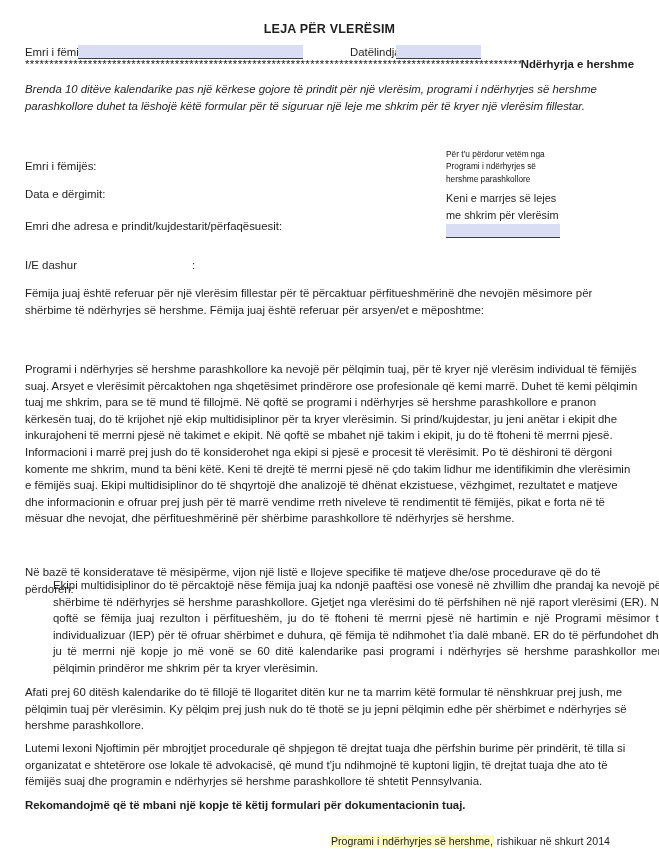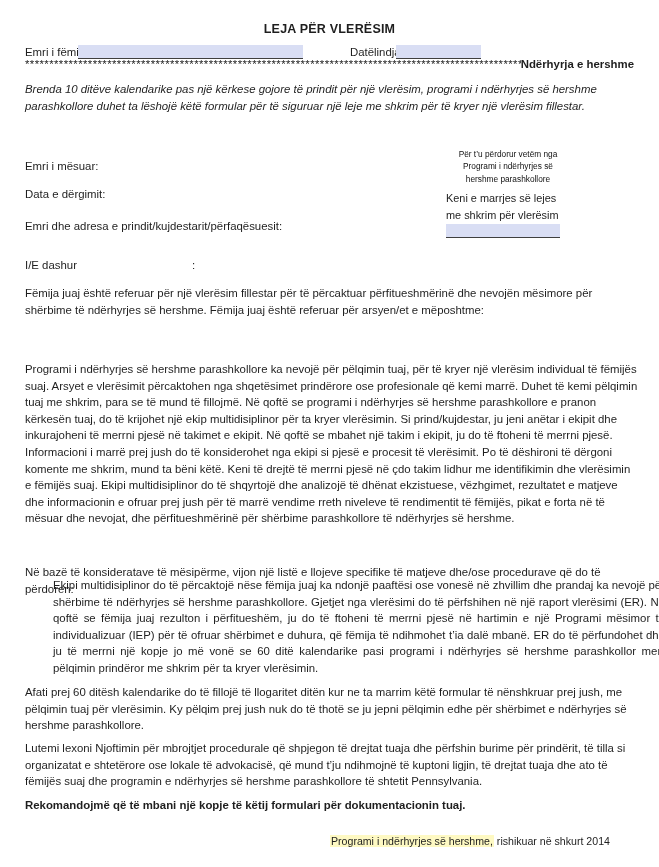--- a/index.html
+++ b/index.html
@@ -37,25 +37,25 @@
   <span class="abs lbl" style="top:46px; left:350px;">Datëlindja</span>
   <div class="abs field" style="top:45px; left:396px; width:85px;"></div>
 
   <div class="abs divider" style="top:58px;">
     <span class="stars">**************************************************************************************************************</span>
     <span class="dlabel">Ndërhyrja e hershme</span>
   </div>
 
   <div class="abs para italic" style="top:81px;">Brenda 10 ditëve kalendarike pas një kërkese gojore të prindit për një vlerësim, programi i ndërhyrjes së hershme parashkollore duhet ta lëshojë këtë formular për të siguruar një leje me shkrim për të kryer një vlerësim fillestar.</div>
 
-  <span class="abs lbl" style="top:160px; left:25px;">Emri i mësuar:</span>
+  <span class="abs lbl" style="top:160px; left:25px;">Emri i fëmijës:</span>
   <span class="abs lbl" style="top:188px; left:25px;text-align:right;">Data e dërgimit:</span>
   <span class="abs lbl" style="top:220px; left:25px;">Emri dhe adresa e prindit/kujdestarit/përfaqësuesit:</span>
 
-  <div class="abs note" style="top:148px; left:446px; width:124px;text-align:center;">Për t’u përdorur vetëm nga Programi i ndërhyrjes së hershme parashkollore</div>
+  <div class="abs note" style="top:148px; left:446px; width:124px;">Për t’u përdorur vetëm nga Programi i ndërhyrjes së hershme parashkollore</div>
   <div class="abs receipt" style="top:190px; left:446px; width:128px;">Keni e marrjes së lejes me shkrim për vlerësim</div>
   <div class="abs field" style="top:224px; left:446px; width:114px;"></div>
 
   <span class="abs lbl" style="top:259px; left:25px;">I/E dashur</span>
   <span class="abs lbl" style="top:259px; left:192px;">:</span>
 
   <div class="abs para" style="top:285px;">Fëmija juaj është referuar për një vlerësim fillestar për të përcaktuar përfitueshmërinë dhe nevojën mësimore për shërbime të ndërhyrjes së hershme. Fëmija juaj është referuar për arsyen/et e mëposhtme:</div>
 
   <div class="abs para" style="top:361px;">Programi i ndërhyrjes së hershme parashkollore ka nevojë për pëlqimin tuaj, për të kryer një vlerësim individual të fëmijës suaj. Arsyet e vlerësimit përcaktohen nga shqetësimet prindërore ose profesionale që kemi marrë. Duhet të kemi pëlqimin tuaj me shkrim, para se të mund të fillojmë. Në qoftë se programi i ndërhyrjes së hershme parashkollore e pranon kërkesën tuaj, do të krijohet një ekip multidisiplinor për ta kryer vlerësimin. Si prind/kujdestar, ju jeni anëtar i ekipit dhe inkurajoheni të merrni pjesë në takimet e ekipit. Në qoftë se mbahet një takim i ekipit, ju do të ftoheni të merrni pjesë. Informacioni i marrë prej jush do të konsiderohet nga ekipi si pjesë e procesit të vlerësimit. Po të dëshironi të dërgoni komente me shkrim, mund ta bëni këtë. Keni të drejtë të merrni pjesë në çdo takim lidhur me identifikimin dhe vlerësimin e fëmijës suaj. Ekipi multidisiplinor do të shqyrtojë dhe analizojë të dhënat ekzistuese, vëzhgimet, rezultatet e matjeve dhe informacionin e ofruar prej jush për të marrë vendime rreth niveleve të rendimentit të fëmijës, pikat e forta në të mësuar dhe nevojat, dhe përfitueshmërinë për shërbime parashkollore të ndërhyrjes së hershme.</div>
 

